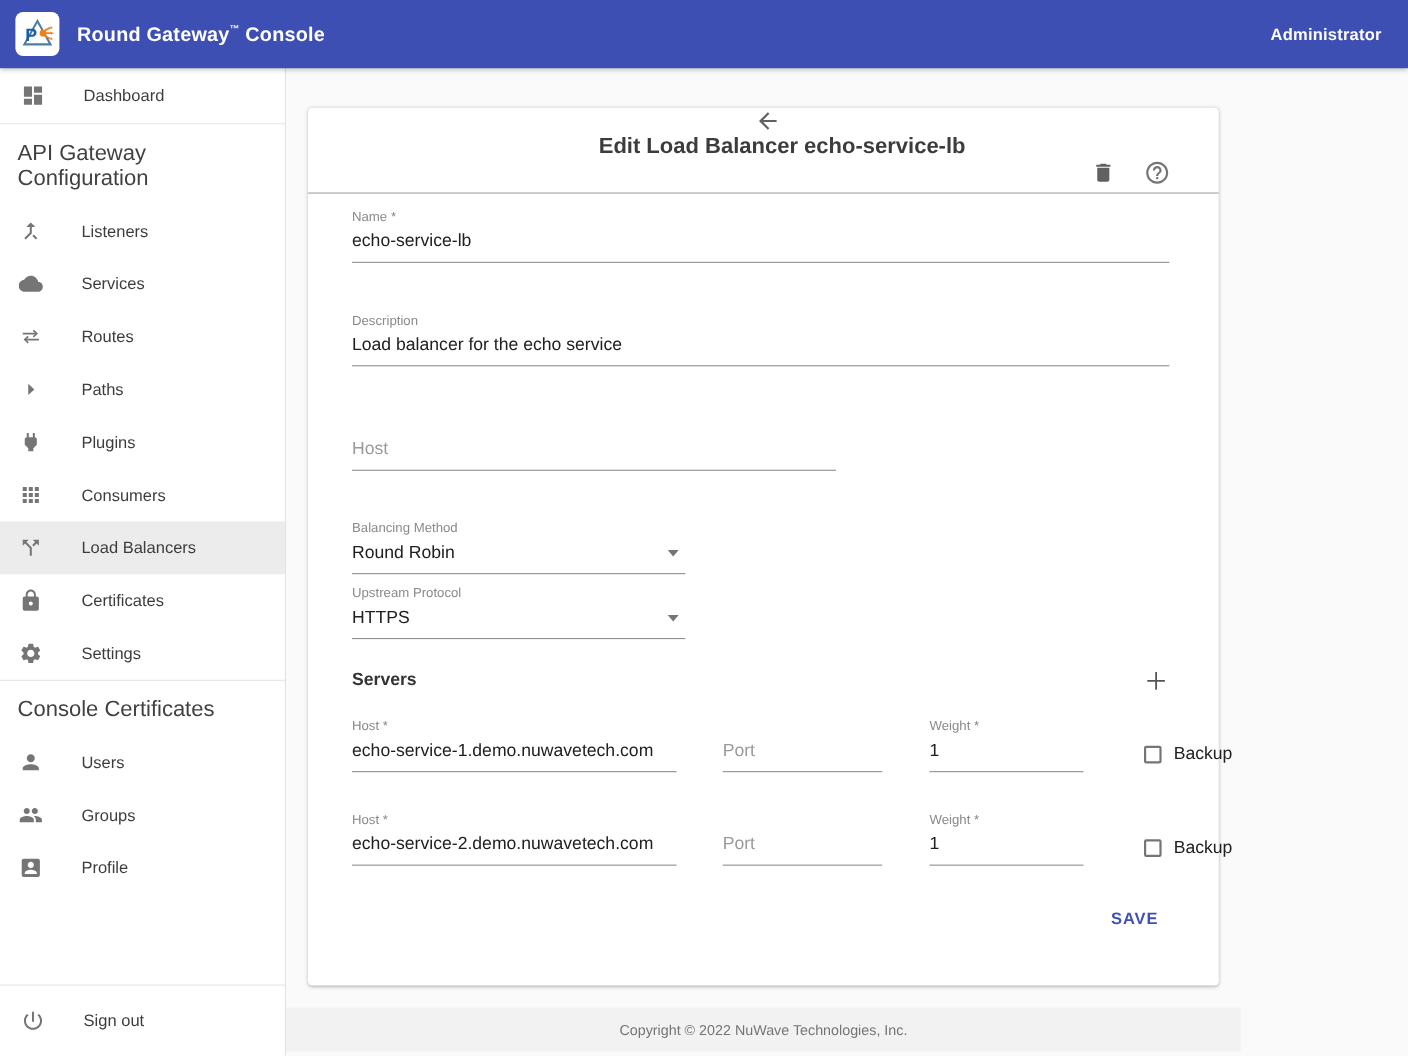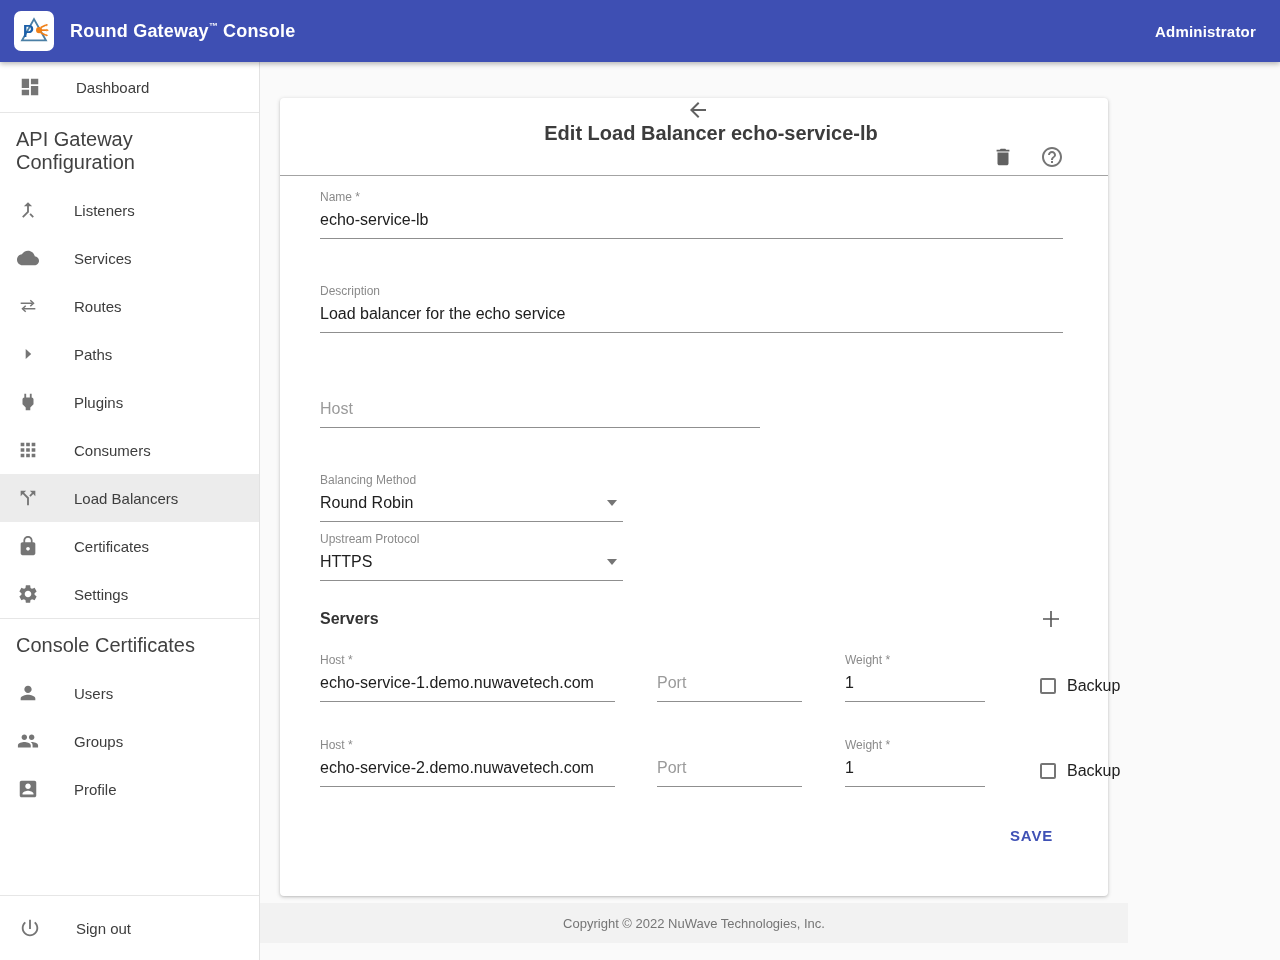--- a/index.html
+++ b/index.html
@@ -80,21 +80,21 @@
   .checkbox { width:16px; height:16px; border:2px solid #757575; border-radius:2px;
     background:#fff; flex:none; }
   .checkbox-label { margin-left:11px; font-size:16px; color:#212121; }
   .row-trash { margin-left:auto; margin-bottom:5px; color:#757575; }
 
   .save-row { text-align:right; padding:34px 2px 46px 0; }
   .save-button { background:none; border:none; cursor:pointer; color:#3f51b5;
     font-size:15px; font-weight:bold; letter-spacing:.8px;
     font-family:"Liberation Sans", sans-serif; padding:6px 8px; }
 
-  .footer { position:absolute; left:0; right:0; bottom:17px; height:40px;
+  .footer { position:absolute; left:0; right:0; bottom:4px; height:40px;
     background:#f2f2f2; display:flex; align-items:center; justify-content:center;
     font-size:13px; color:#757575; }
 
   svg { display:block; }
 </style>
 </head>
 <body>
 
 <header class="app-bar">
   <div class="logo-box">

